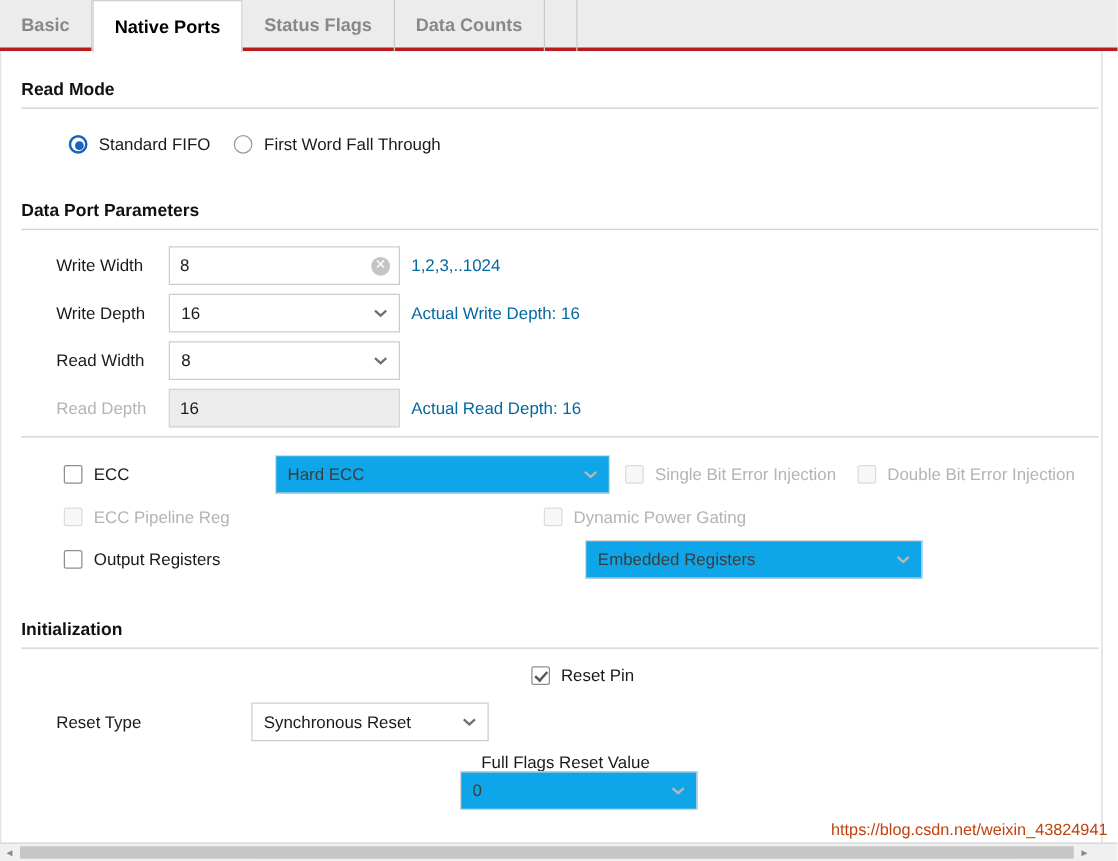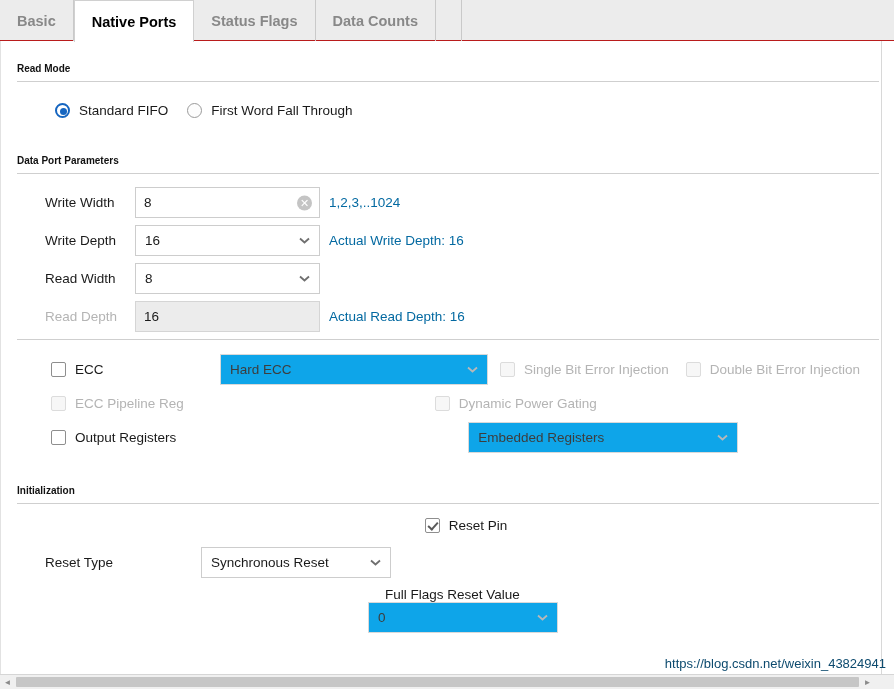--- a/index.html
+++ b/index.html
@@ -17,21 +17,21 @@
     position: relative;
   }
 
   
   .tabbar {
     position: absolute;
     left: 0; top: 0;
     width: 894px;
     height: 41px;
     background: #ececec;
-    border-bottom: 1px solid #b91c1c;
+    border-bottom: 3px solid #b91c1c;
     box-sizing: border-box;
   }
   .tabs {
     display: flex;
     align-items: stretch;
     height: 41px;
   }
   .tab {
     position: relative;
     display: flex;
@@ -72,21 +72,21 @@
     position: absolute;
     left: 0; top: 0;
     width: 882px;
     box-sizing: border-box;
     border-left: 1px solid #e2e2e2;
     border-right: 1px solid #d8d8d8;
     min-height: 648px;
   }
 
   .section-title {
-    font-size: 10px;
+    font-size: 14px;
     font-weight: bold;
     color: #111111;
     padding-left: 16px;
   }
   .divider {
     height: 1px;
     background: #cfcfcf;
     margin-left: 16px;
     margin-right: 2px;
   }
@@ -215,21 +215,21 @@
     color: #0369a1;
     white-space: nowrap;
   }
 
   
   .watermark {
     position: absolute;
     right: 8px;
     bottom: 18px;
     font-size: 13px;
-    color: #0c4a6e;
+    color: #c2410c;
     white-space: nowrap;
     z-index: 6;
   }
 
   
   .hscroll {
     position: absolute;
     left: 0; bottom: 0;
     width: 894px;
     height: 15px;

